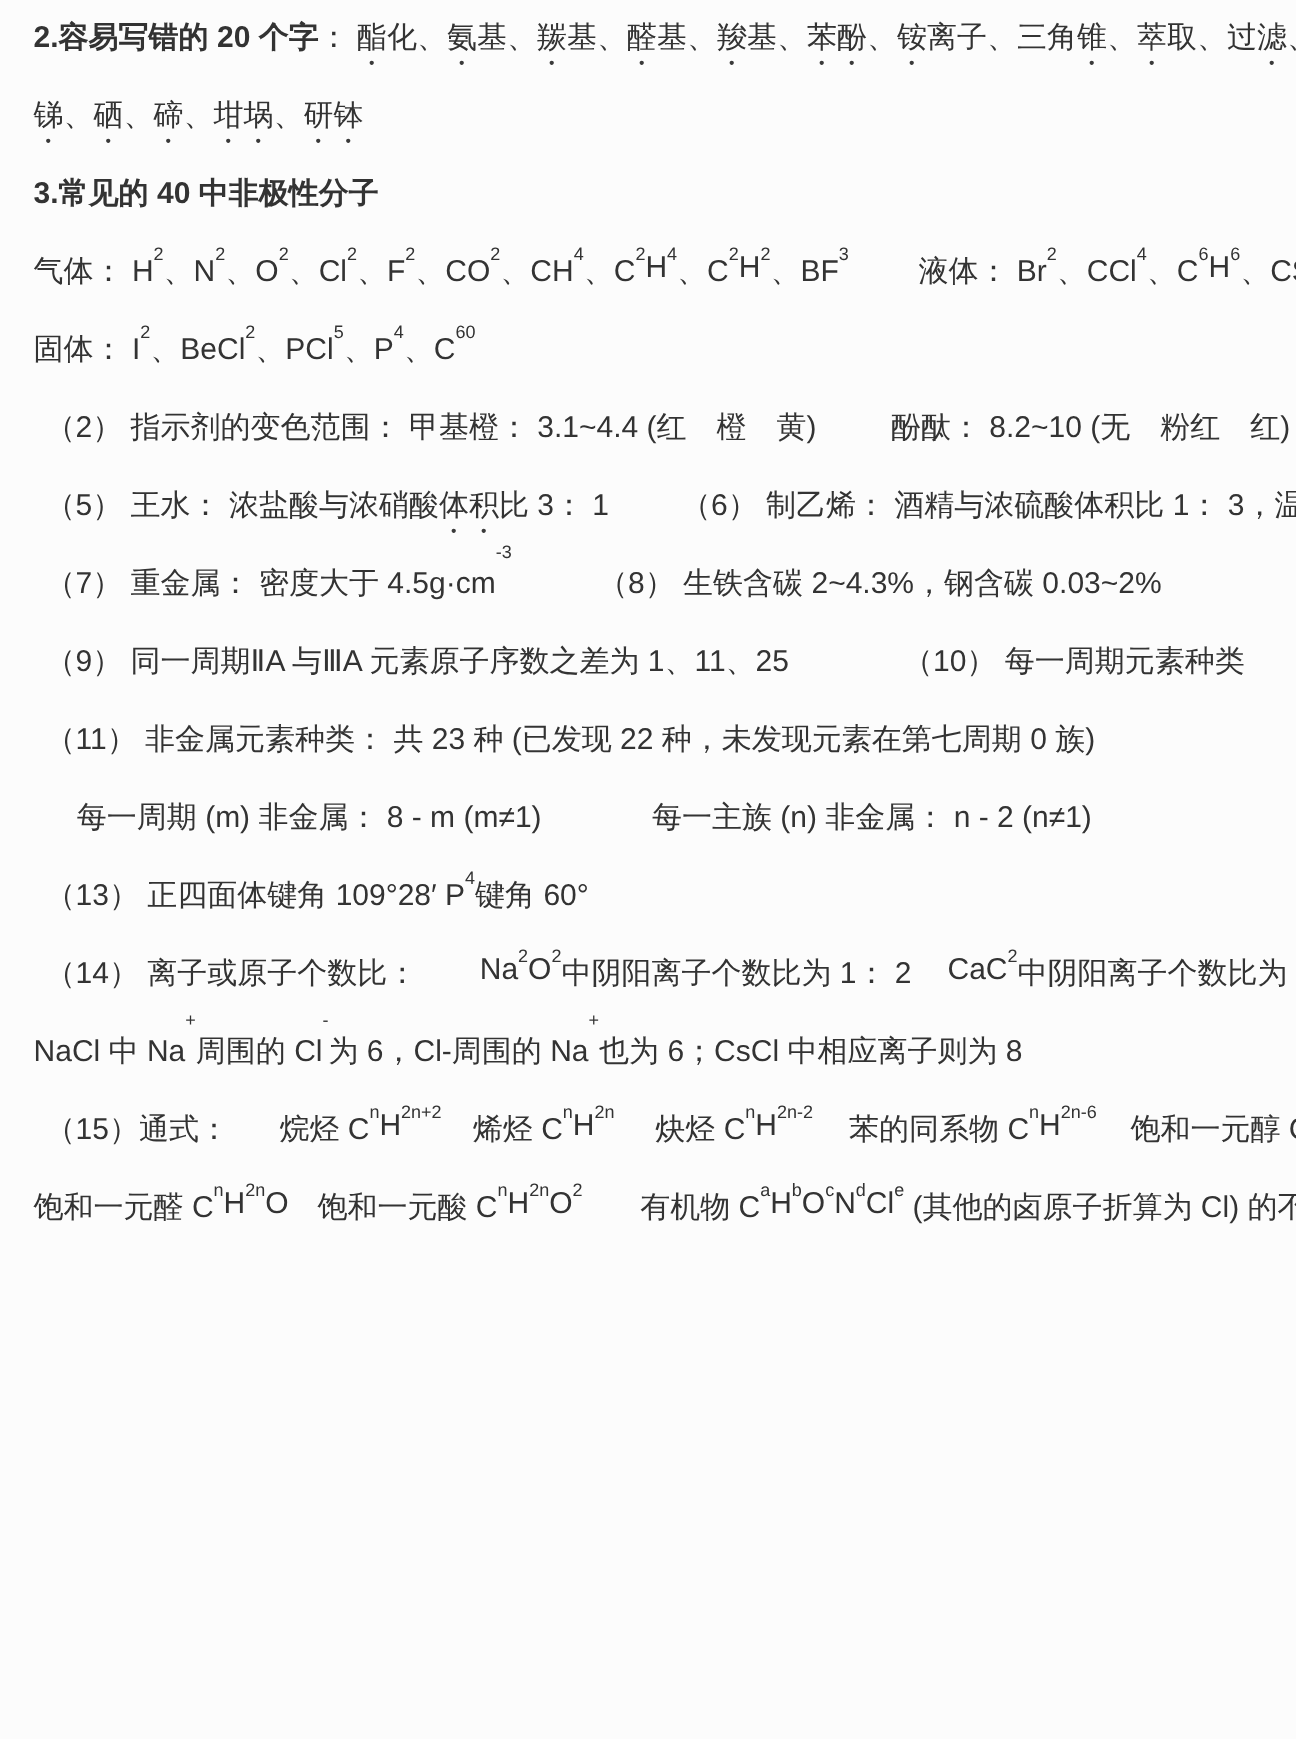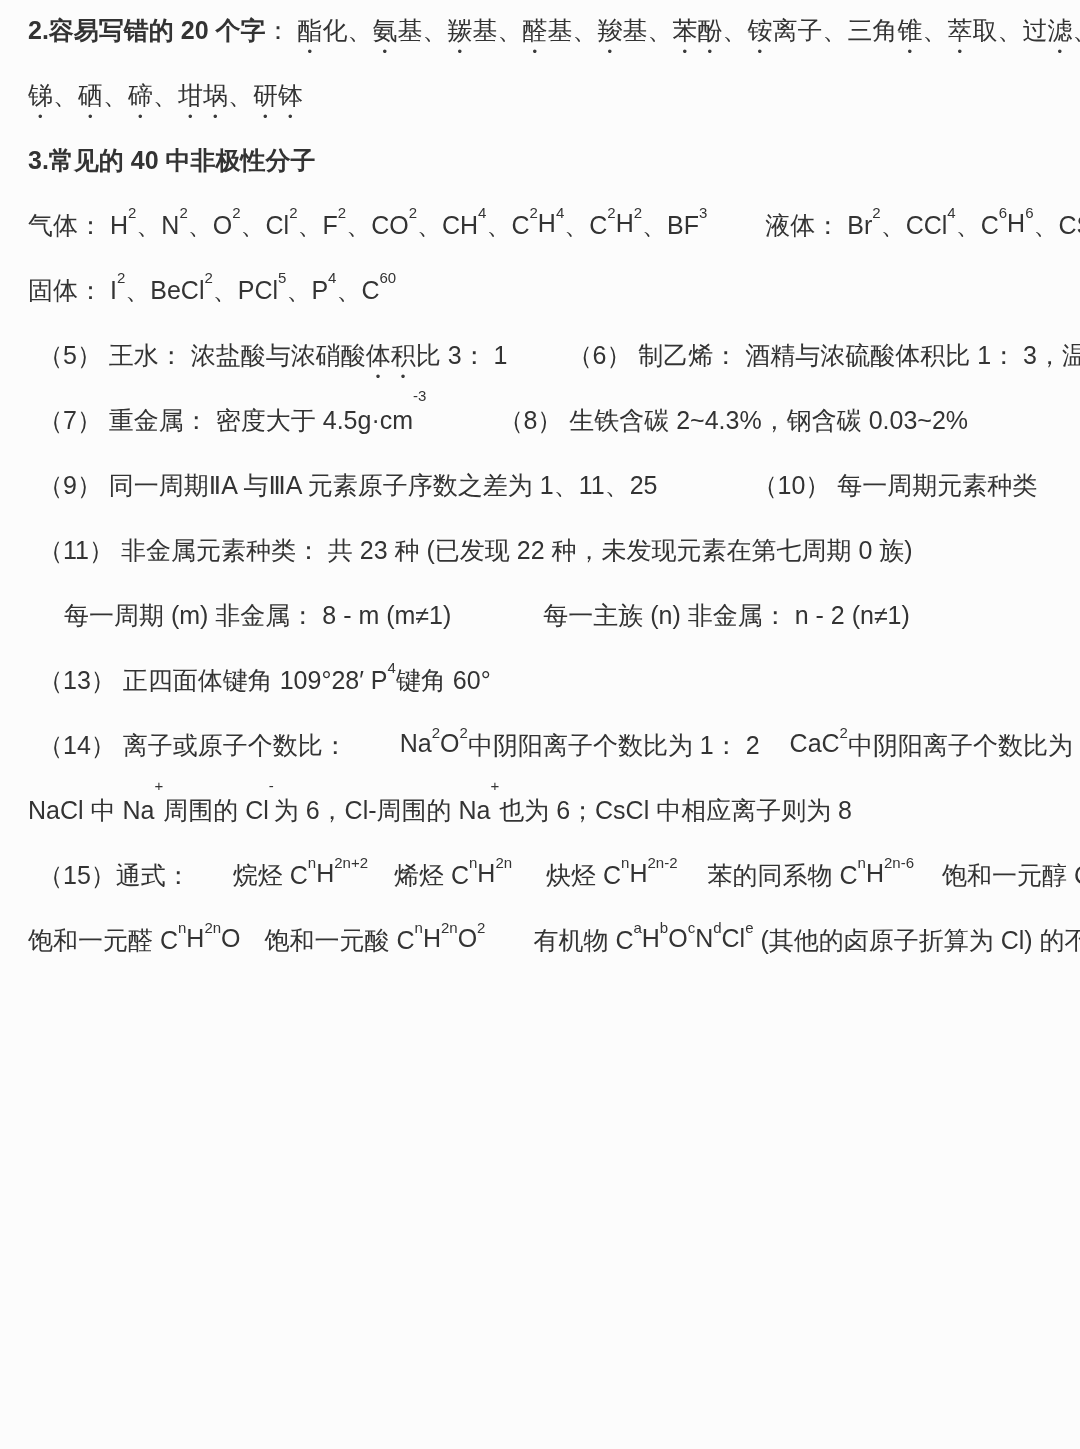--- a/index.html
+++ b/index.html
@@ -36,20 +36,21 @@
 </head>
 <body>
 
 <main class="page" style="background: rgb(252, 252, 252); color: rgb(51, 51, 51);">
   <div id="doc-lines">
       <div class="line i0"><strong>2.容易写错的 20 个字</strong>： <span class="em-dot">酯</span>化、<span class="em-dot">氨</span>基、<span class="em-dot">羰</span>基、<span class="em-dot">醛</span>基、<span class="em-dot">羧</span>基、<span class="em-dot">苯酚</span>、<span class="em-dot">铵</span>离子、三角<span class="em-dot">锥</span>、<span class="em-dot">萃</span>取、过<span class="em-dot">滤</span>、取、、</div>
       <div class="line i0"><span class="em-dot">锑</span>、<span class="em-dot">硒</span>、<span class="em-dot">碲</span>、<span class="em-dot">坩埚</span>、<span class="em-dot">研钵</span></div>
       <div class="line i0"><strong>3.常见的 40 中非极性分子</strong></div>
       <div class="line i0">气体： H<sub>2</sub>、N<sub>2</sub>、O<sub>2</sub>、Cl<sub>2</sub>、F<sub>2</sub>、CO<sub>2</sub>、CH<sub>4</sub>、C<sub>2</sub>H<sub>4</sub>、C<sub>2</sub>H<sub>2</sub>、BF<sub>3</sub><span class="gap" style="width: 58px;"></span>液体： Br<sub>2</sub>、CCl<sub>4</sub>、C<sub>6</sub>H<sub>6</sub>、CS<sub>2</sub>、B<sub>3</sub>N<sub>3</sub>H<sub>6</sub></div>
       <div class="line i0">固体： I<sub>2</sub>、BeCl<sub>2</sub>、PCl<sub>5</sub>、P<sub>4</sub>、C<sub>60</sub></div>
+      <div class="line i1">（2） 指示剂的变色范围： 甲基橙： 3.1~4.4 (红　橙　黄)<span class="gap" style="width: 62px;"></span>酚酞： 8.2~10 (无　粉红　红)</div>
       <div class="line i1">（5） 王水： 浓盐酸与浓硝酸<span class="em-dot">体积</span>比 3： 1<span class="gap" style="width: 60px;"></span>（6） 制乙烯： 酒精与浓硫酸体积比 1： 3，温度 170℃</div>
       <div class="line i1">（7） 重金属： 密度大于 4.5g·cm<sup>-3</sup><span class="gap" style="width: 72px;"></span>（8） 生铁含碳 2~4.3%，钢含碳 0.03~2%</div>
       <div class="line i1">（9） 同一周期ⅡA 与ⅢA 元素原子序数之差为 1、11、25<span class="gap" style="width: 95px;"></span>（10） 每一周期元素种类</div>
       <div class="line i1">（11） 非金属元素种类： 共 23 种 (已发现 22 种，未发现元素在第七周期 0 族)</div>
       <div class="line i2">每一周期 (m) 非金属： 8 - m (m≠1)<span class="gap" style="width: 92px;"></span>每一主族 (n) 非金属： n - 2 (n≠1)</div>
       <div class="line i1">（13） 正四面体键角 109°28′ P<sub>4</sub>键角 60°</div>
       <div class="line i1">（14） 离子或原子个数比：<span class="gap" style="width: 52px;"></span>Na<sub>2</sub>O<sub>2</sub>中阴阳离子个数比为 1： 2<span class="gap" style="width: 30px;"></span>CaC<sub>2</sub>中阴阳离子个数比为 1： 1</div>
       <div class="line i0">NaCl 中 Na<sup>+</sup>周围的 Cl<sup>-</sup>为 6，Cl-周围的 Na<sup>+</sup>也为 6；CsCl 中相应离子则为 8</div>
       <div class="line i1">（15）通式：<span class="gap" style="width: 42px;"></span>烷烃 C<sub>n</sub>H<sub>2n+2</sub><span class="gap" style="width: 26px;"></span>烯烃 C<sub>n</sub>H<sub>2n</sub><span class="gap" style="width: 34px;"></span>炔烃 C<sub>n</sub>H<sub>2n-2</sub><span class="gap" style="width: 30px;"></span>苯的同系物 C<sub>n</sub>H<sub>2n-6</sub><span class="gap" style="width: 28px;"></span>饱和一元醇 C<sub>n</sub>H<sub>2n+2</sub>O</div>
       <div class="line i0">饱和一元醛 C<sub>n</sub>H<sub>2n</sub>O<span class="gap" style="width: 24px;"></span>饱和一元酸 C<sub>n</sub>H<sub>2n</sub>O<sub>2</sub><span class="gap" style="width: 48px;"></span>有机物 C<sub>a</sub>H<sub>b</sub>O<sub>c</sub>N<sub>d</sub>Cl<sub>e</sub> (其他的卤原子折算为 Cl) 的不饱和</div>

